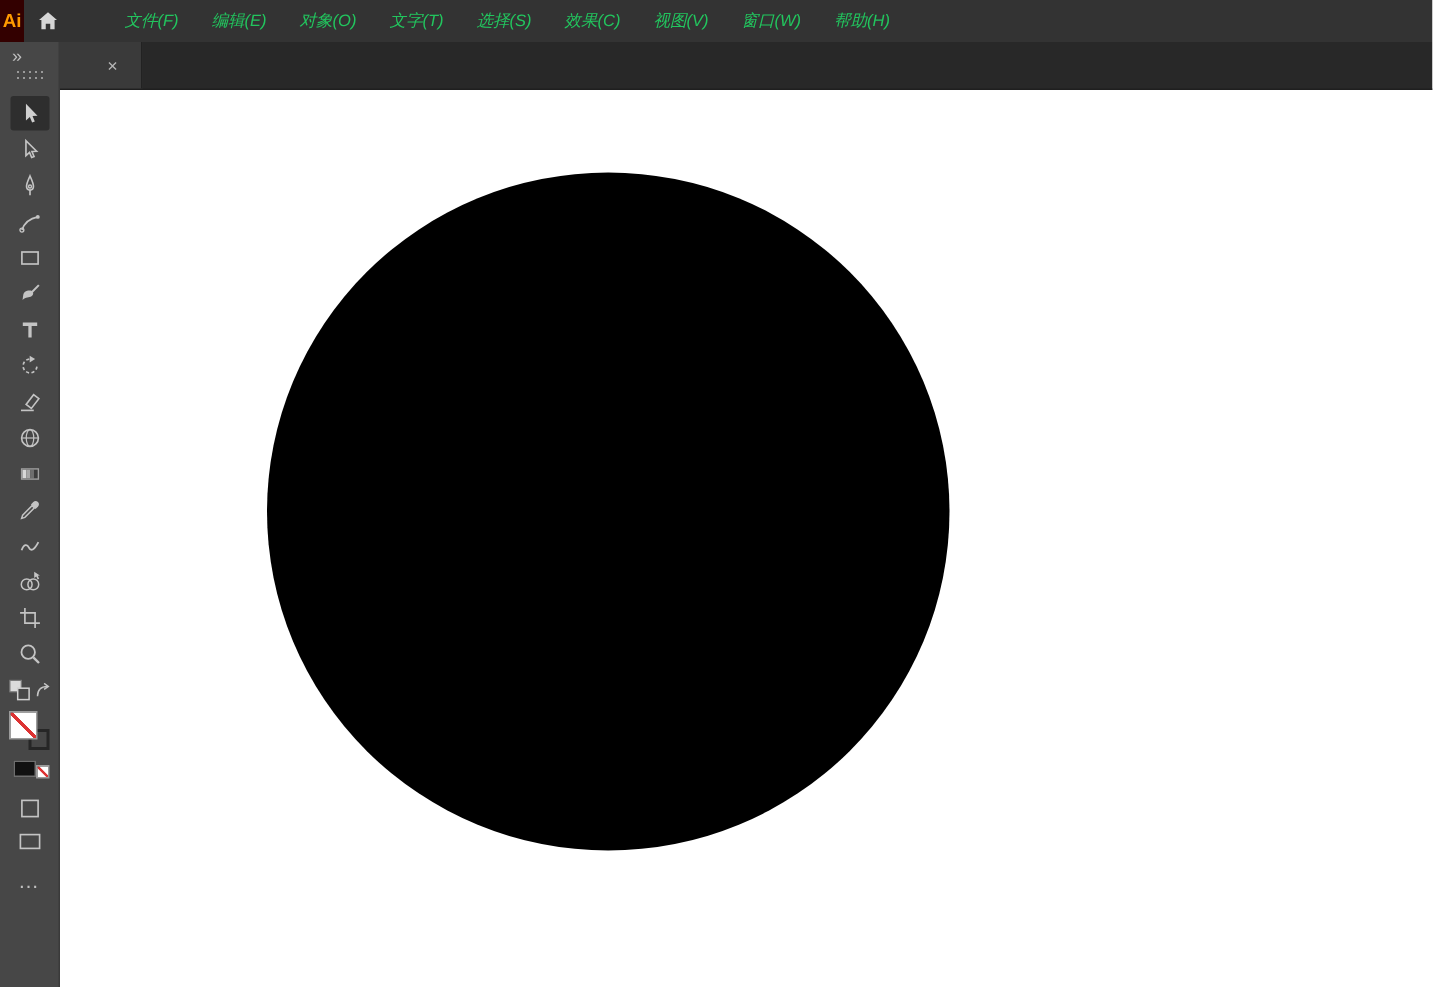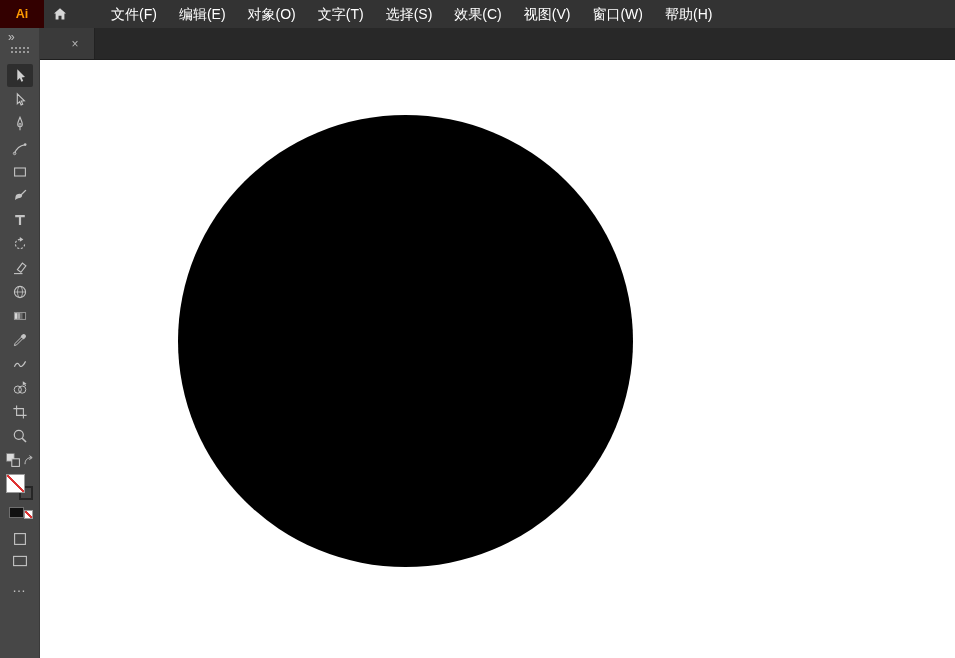--- a/index.html
+++ b/index.html
@@ -12,35 +12,35 @@
   body { position: relative; }
 
   
   .menubar {
     position: absolute; top: 0; left: 0; right: 0; height: 28px;
     background: #333333;
     display: flex; align-items: center;
     z-index: 5;
   }
   .logo {
-    width: 44px; height: 28px;
+    width: 16px; height: 28px;
     background: #330000;
     color: #ff9a00;
     font-weight: bold; font-size: 12.5px;
     display: flex; align-items: center; justify-content: center;
   }
   .home-btn {
     width: 32px; height: 28px;
     display: flex; align-items: center; justify-content: center;
   }
   .menu-items { display: flex; margin-left: 24px; }
   .menu-item {
     padding: 0 11px; line-height: 28px;
-    font-size: 14px; color: #ffffff;
-    cursor: default; white-space: nowrap;
+    font-size: 11px; color: #22c55e;
+    cursor: default; white-space: nowrap; font-style: italic;
   }
 
   
   .tabbar {
     position: absolute; top: 28px; left: 40px; right: 0; height: 32px;
     background: #282828;
     display: flex; align-items: stretch;
     border-bottom: 1px solid #1f1f1f;
   }
   .doc-tab {

